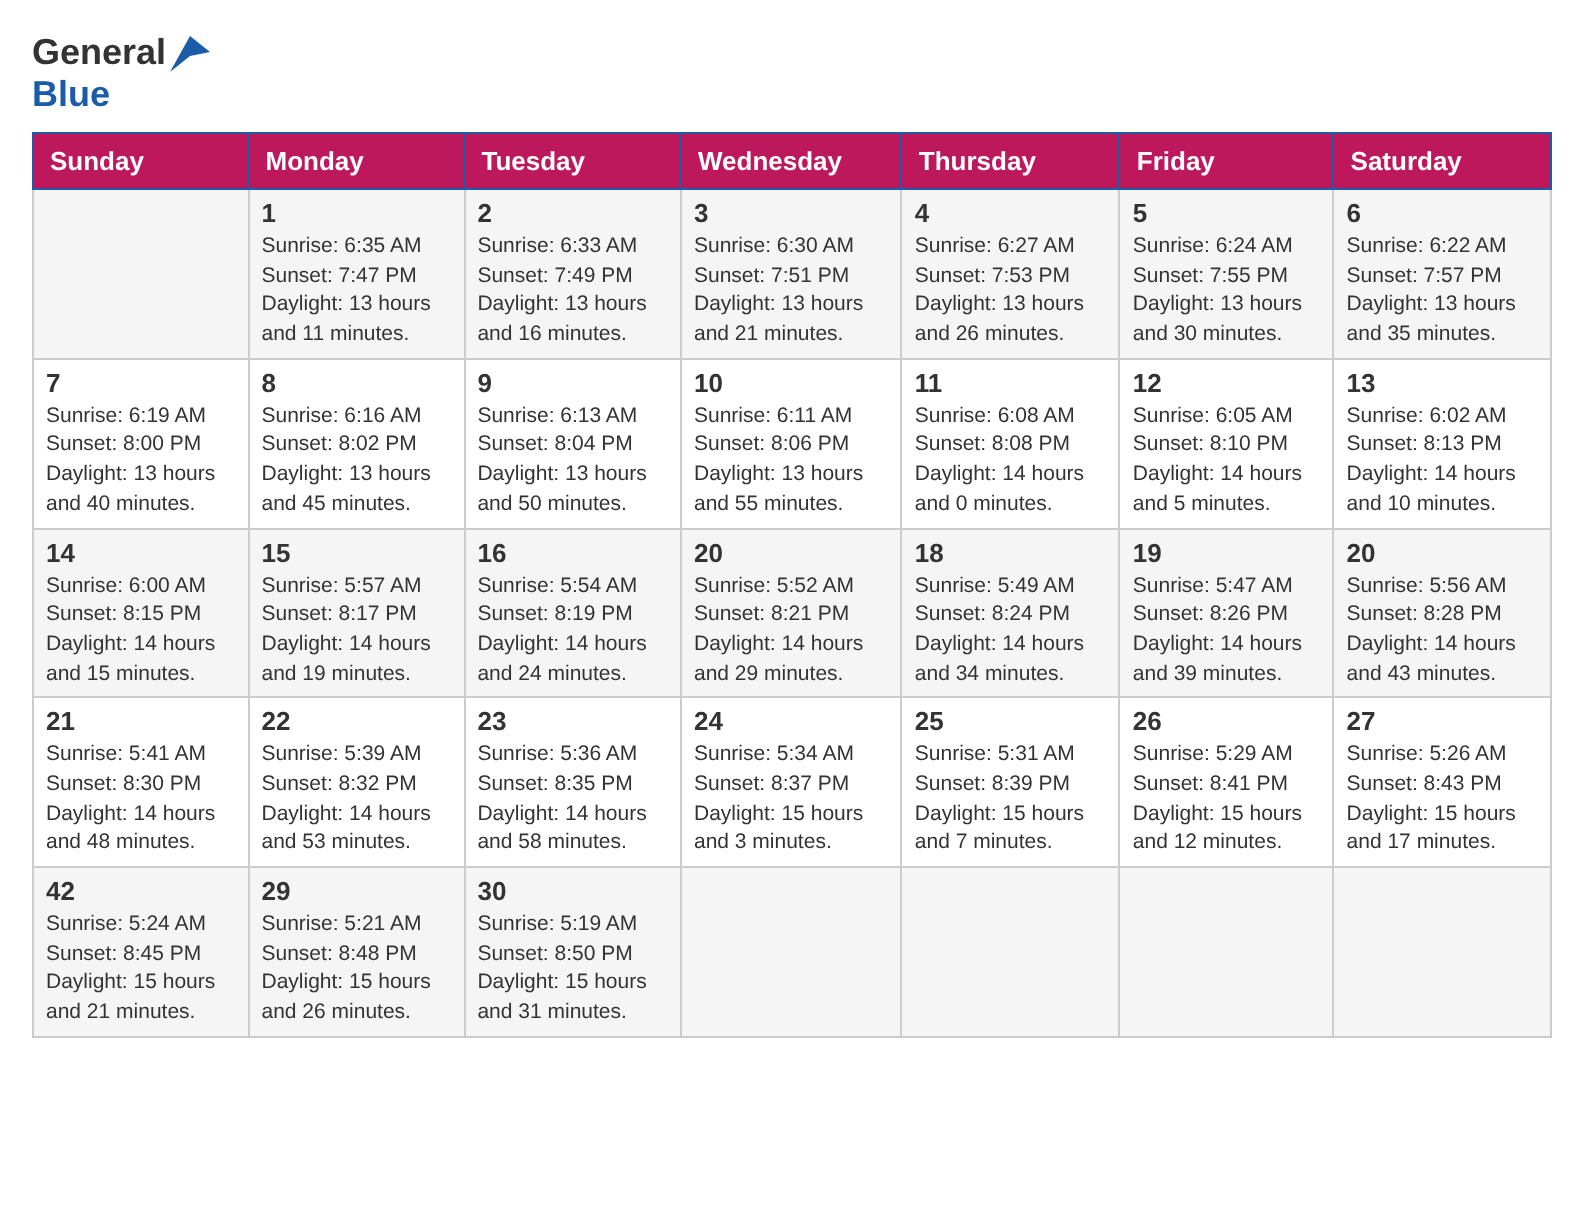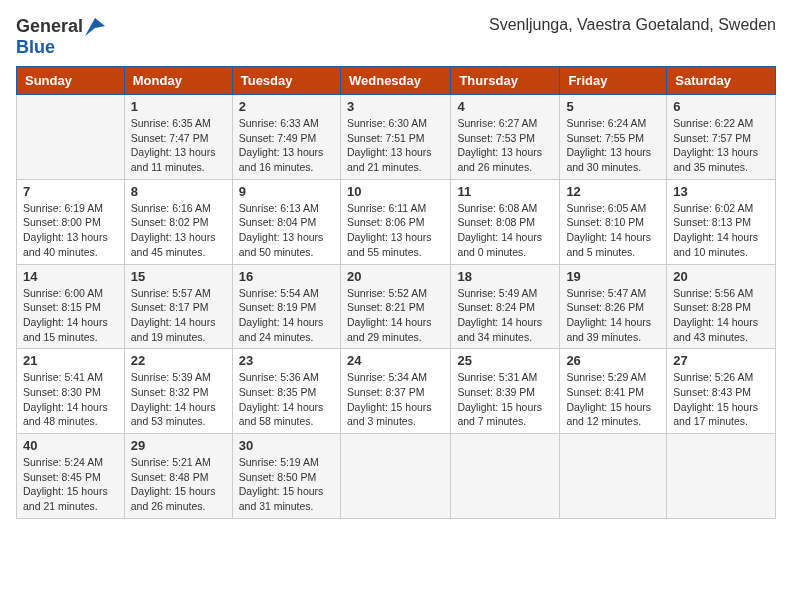--- a/index.html
+++ b/index.html
@@ -37,21 +37,21 @@
     .calendar-subtitle {
       font-size: 16px;
       color: #333;
     }
     table {
       width: 100%;
       border-collapse: collapse;
       font-size: 11px;
     }
     thead tr th {
-      background-color: #c2410c;
+      background-color: #be185d;
       color: #fff;
       text-align: left;
       padding: 6px 8px;
       font-size: 13px;
       font-weight: bold;
       border: 1px solid #1a5ca8;
     }
     tbody tr td {
       border: 1px solid #ccc;
       vertical-align: top;
@@ -90,21 +90,20 @@
       <span style="font-size:18px;font-weight:bold;color:#333;">General</span>
       <svg width="20" height="18" viewBox="0 0 20 18" style="margin-left:2px;">
         <polygon points="0,18 10,0 20,8 10,10" fill="#1a5ca8"></polygon>
       </svg>
     </div>
     <div>
       <span style="font-size:18px;font-weight:bold;color:#1a5ca8;">Blue</span>
     </div>
   </div>
   <div class="title-area">
-    <div class="calendar-subtitle">Svenljunga, Vaestra Goetaland, Sweden</div>
   </div>
 </div>
 
 <table>
   <thead>
     <tr>
       <th>Sunday</th>
       <th>Monday</th>
       <th>Tuesday</th>
       <th>Wednesday</th>
@@ -307,21 +306,21 @@
         <td>
           <span class="day-number">27</span>
           <div class="day-info" style="white-space: pre-line;">Sunrise: 5:26 AM
 Sunset: 8:43 PM
 Daylight: 15 hours
 and 17 minutes.</div>
         </td>
       </tr>
       <tr>
         <td>
-          <span class="day-number">40</span>
+          <span class="day-number">42</span>
           <div class="day-info" style="white-space: pre-line;">Sunrise: 5:24 AM
 Sunset: 8:45 PM
 Daylight: 15 hours
 and 21 minutes.</div>
         </td>
         <td>
           <span class="day-number">29</span>
           <div class="day-info" style="white-space: pre-line;">Sunrise: 5:21 AM
 Sunset: 8:48 PM
 Daylight: 15 hours

